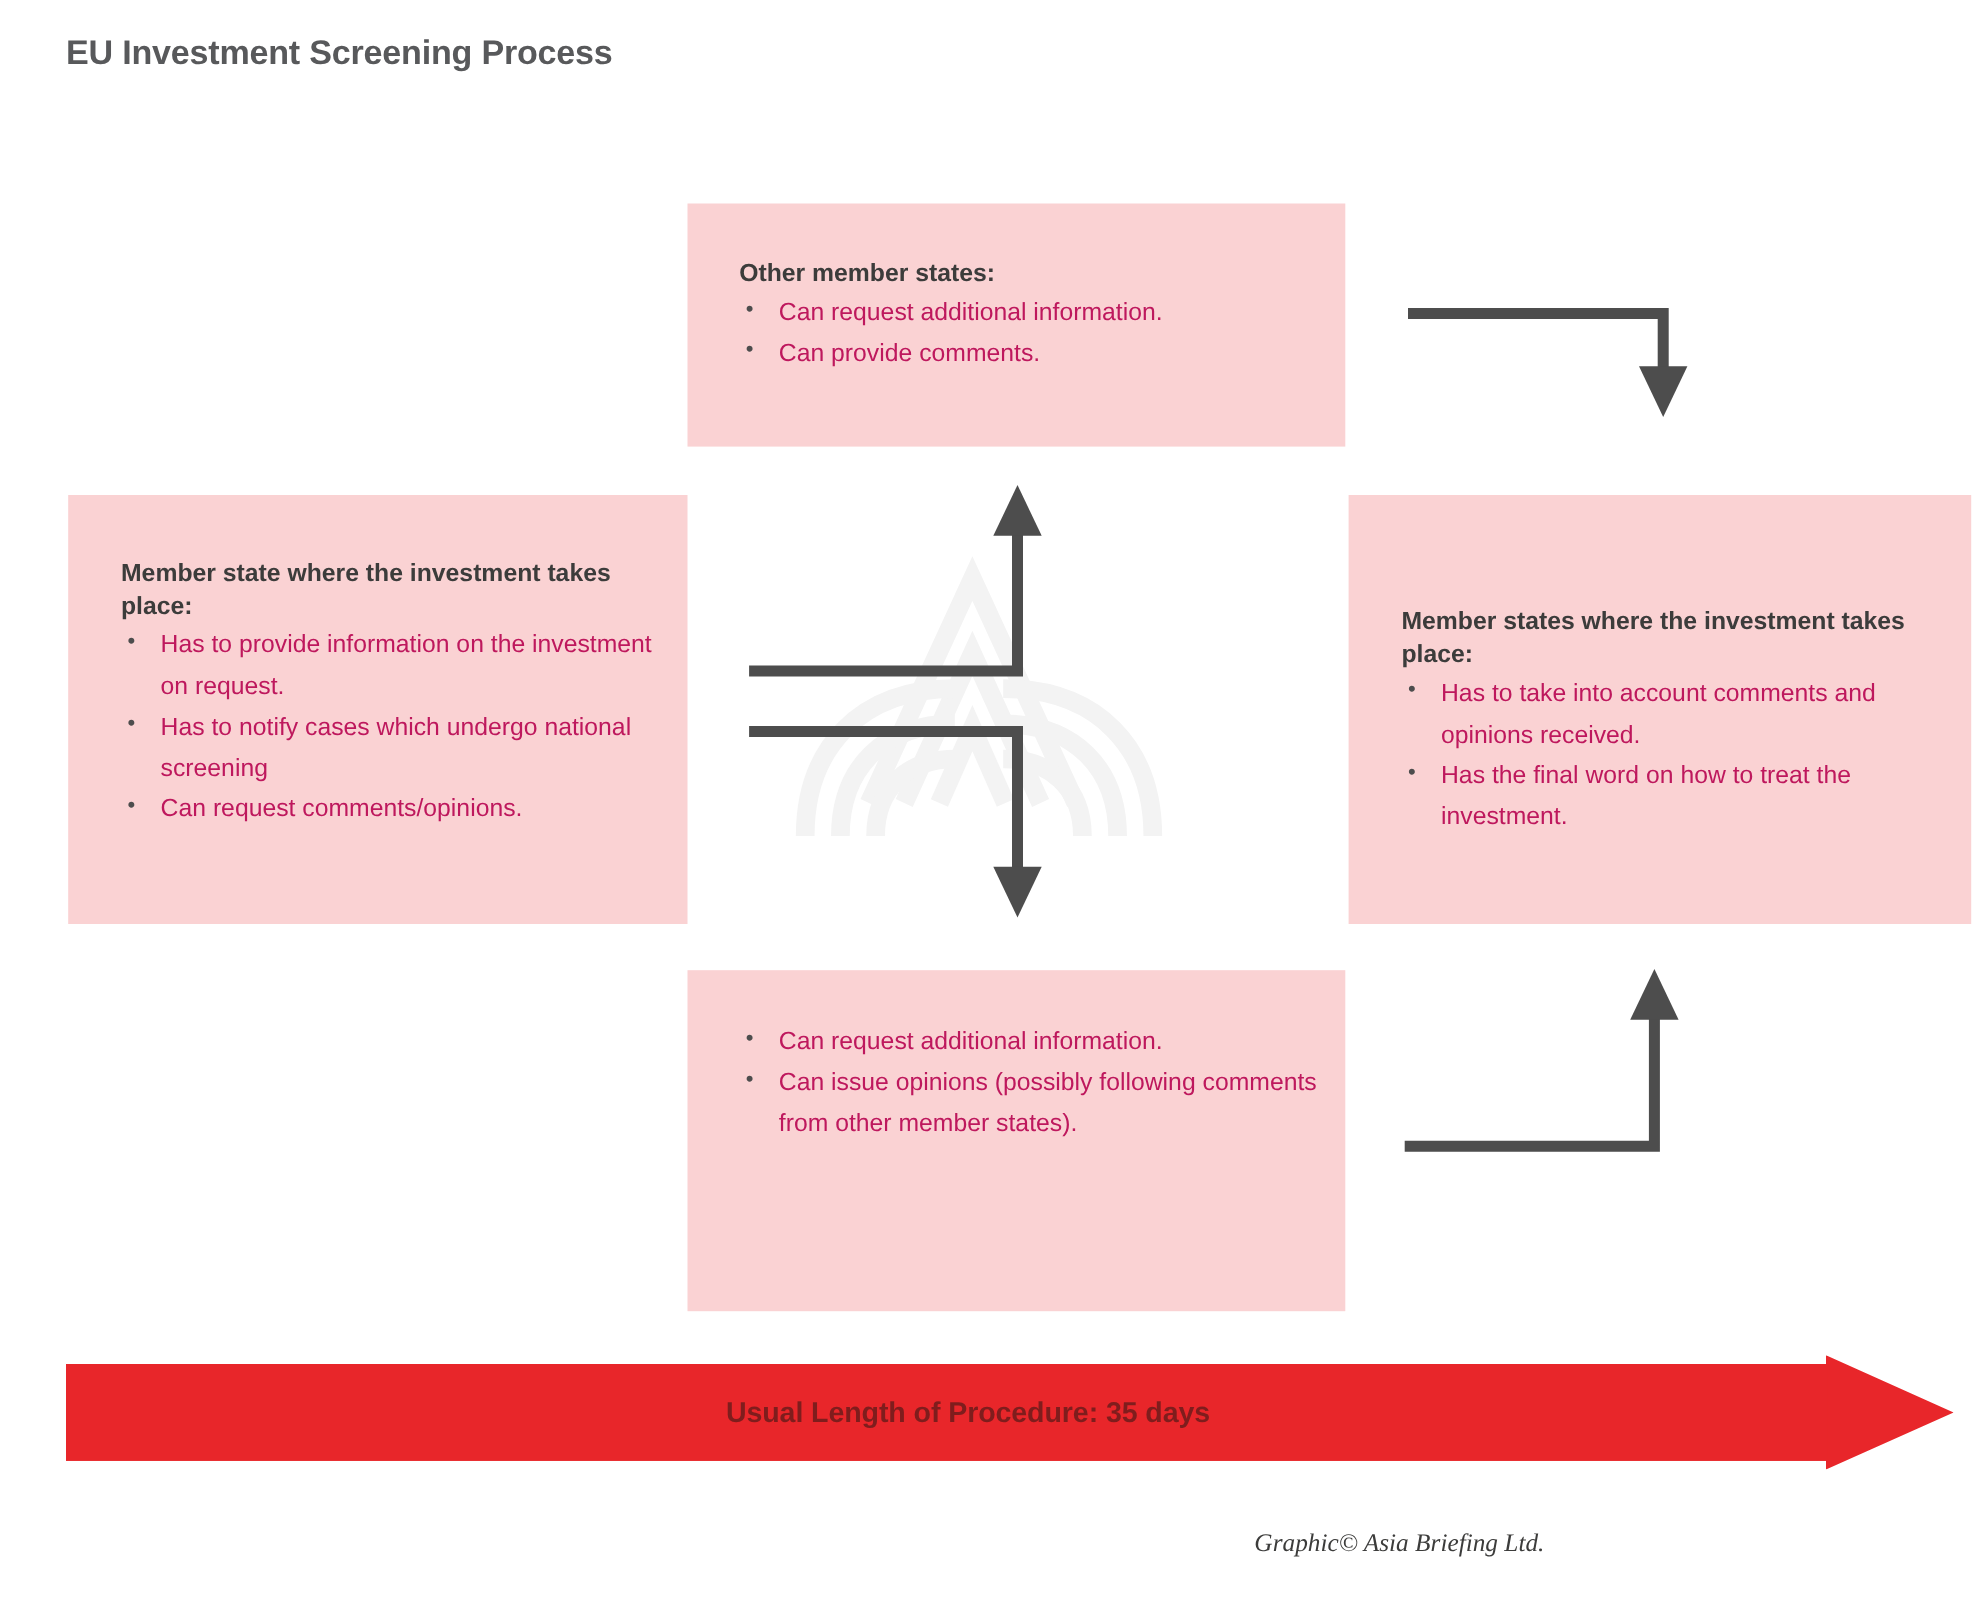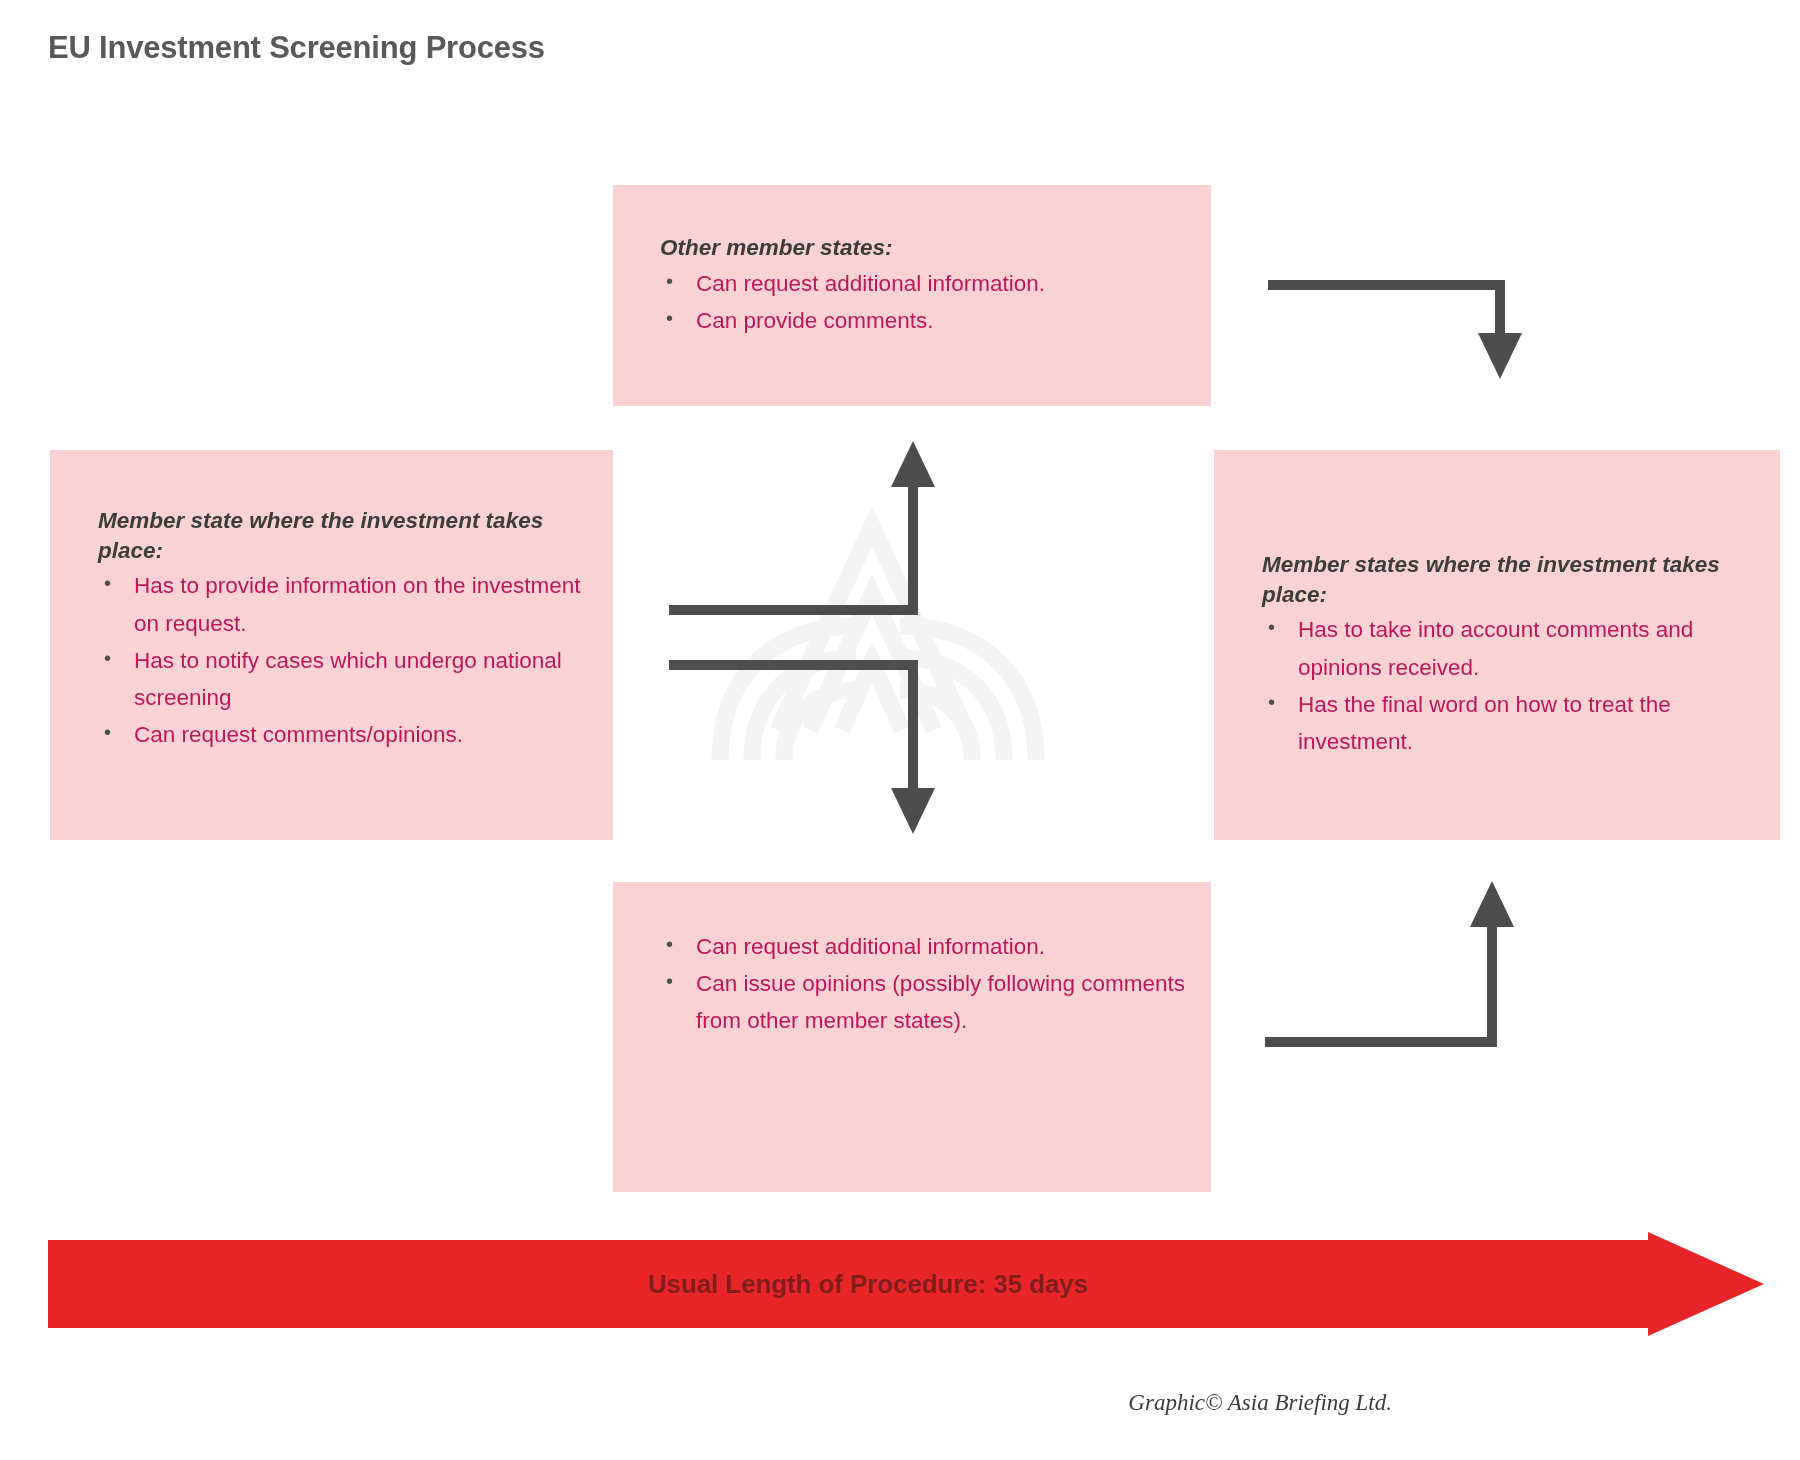--- a/index.html
+++ b/index.html
@@ -10,21 +10,21 @@
   body {
     width: 1800px;
     height: 1460px;
     position: relative;
     font-family: "Liberation Sans", sans-serif;
     overflow: hidden;
   }
 
   .canvas {
     position: absolute;
-    left: 0; top: 0;
+    left: 12px; top: 0;
     width: 1440px;
     height: 1460px;
   }
 
   
   .page-title {
     position: absolute;
     left: 48px;
     top: 30px;
     font-size: 31px;
@@ -54,21 +54,20 @@
   .box-inner {
     position: absolute;
     left: 0; right: 0;
   }
   .box-heading {
     font-size: 22.5px;
     font-weight: bold;
     color: #3c3c3b;
     line-height: 1.32;
     margin: 0 0 2px 0;
-    font-style: italic;
   }
   .bullet-list {
     margin: 0;
     padding: 0;
     list-style: none;
   }
   .bullet-item {
     position: relative;
     font-size: 22.5px;
     font-weight: normal;

